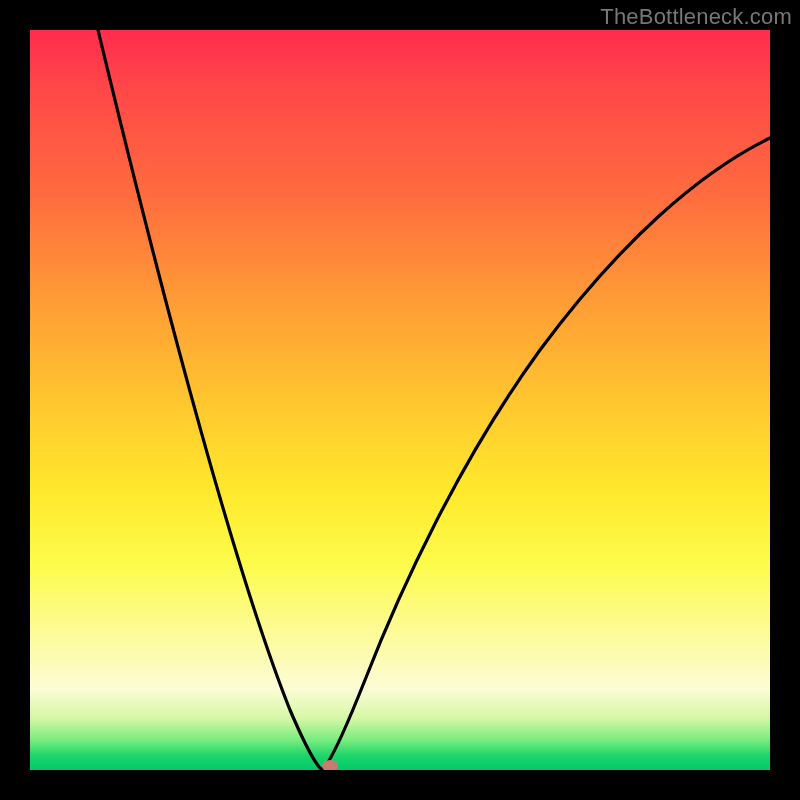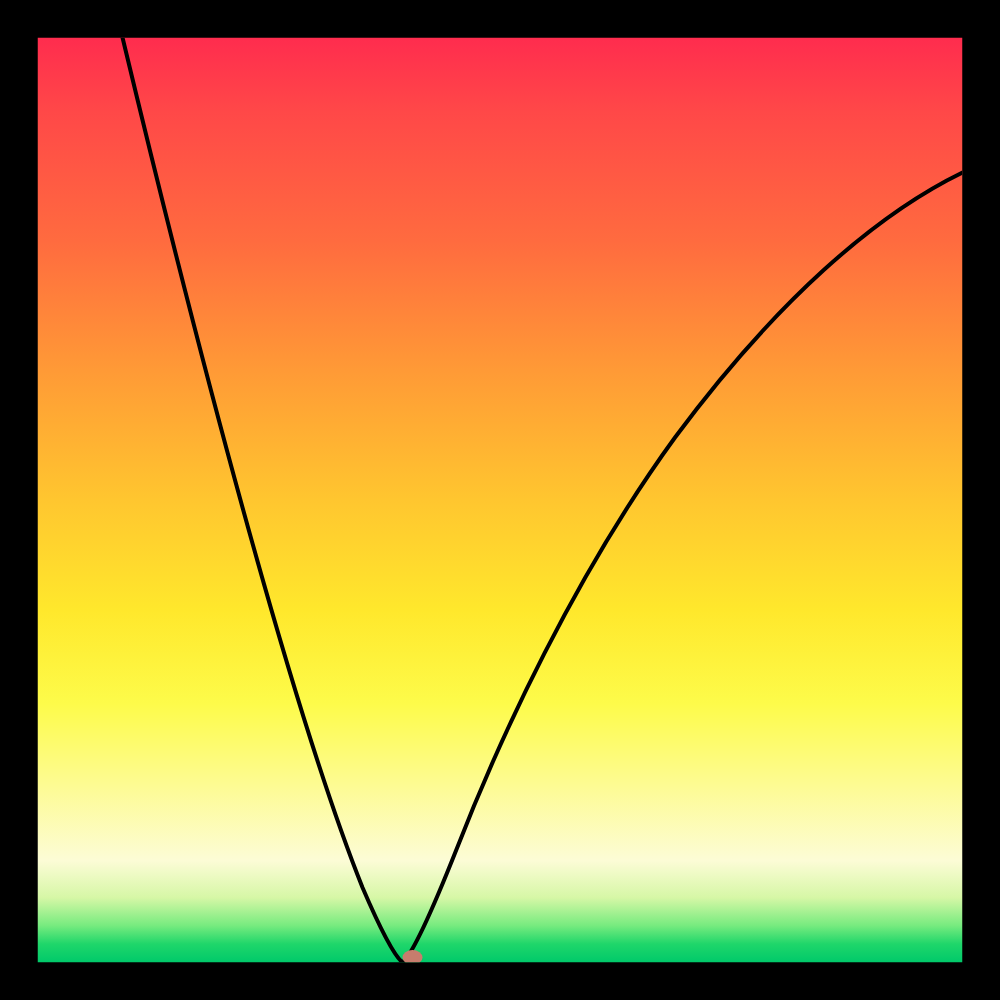--- a/index.html
+++ b/index.html
@@ -55,20 +55,21 @@
     color: #777;
     font-size: 22px;
     font-weight: 400;
     letter-spacing: 0.2px;
   }
 </style>
 </head>
 <body>
 
 <div class="frame">
+  <div class="watermark">TheBottleneck.com</div>
 
   <div class="plot-area">
     <div class="gradient-bg"></div>
 
     <svg class="curve-svg" viewBox="0 0 740 740" preserveAspectRatio="none">
       <path fill="none" stroke="#000" stroke-width="3.2" stroke-linecap="round" d="M 68 0 C 140 300, 210 555, 260 680 C 275 715, 286 735, 292 740 C 298 735, 312 708, 335 650 C 370 560, 430 430, 510 320 C 590 212, 670 142, 740 108"></path>
       <ellipse cy="736" rx="8" ry="6" fill="#c77d6d" cx="300"></ellipse>
     </svg>
   </div>
 </div>

